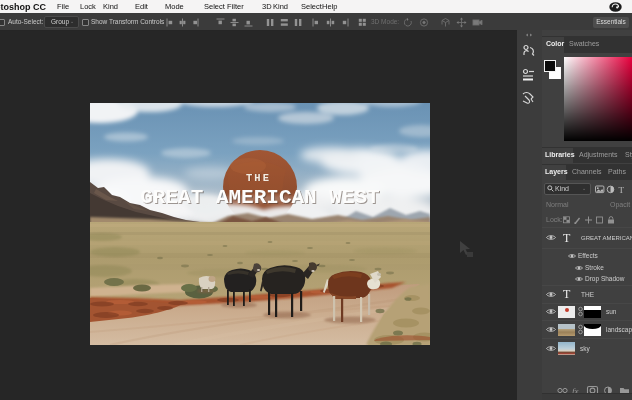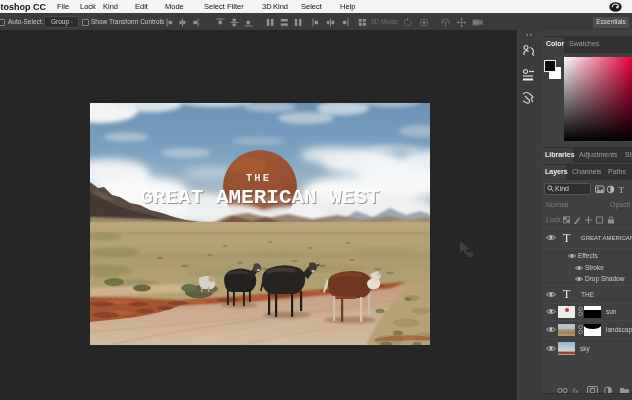--- a/index.html
+++ b/index.html
@@ -27,21 +27,21 @@
   <span style="left:57px;">File</span>
   <span style="left:80px;">Lock</span>
   <span style="left:103px;">Kind</span>
   <span style="left:135px;">Edit</span>
   <span style="left:165px;">Mode</span>
   <span style="left:192px;padding-left:12px;">Select</span>
   <span style="left:227px;">Filter</span>
   <span style="left:262px;">3D</span>
   <span style="left:273px;">Kind</span>
   <span style="left:301px;">Select</span>
-  <span style="left:340px;">Help</span>
+  <span style="left:322px;">Help</span>
   <svg class="abs" style="left:609px;top:1.5px" width="13" height="10" viewBox="0 0 13 10">
       <ellipse cx="6.5" cy="5" rx="6.2" ry="4.8" fill="#1c1c1c"></ellipse>
       <path d="M3.2 5.2a3.2 3.2 0 0 1 6.4 0" fill="none" stroke="#f0f0f0" stroke-width="1.1"></path>
       <circle cx="8.2" cy="5.4" r="1.1" fill="#f0f0f0"></circle>
     </svg>
 </div>
 
 <div class="abs" id="optbar">
   <div class="chk" style="left:-2px;top:6px;"></div>
   <span class="abs nw" style="left:8px;top:5px;">Auto-Select:</span>

